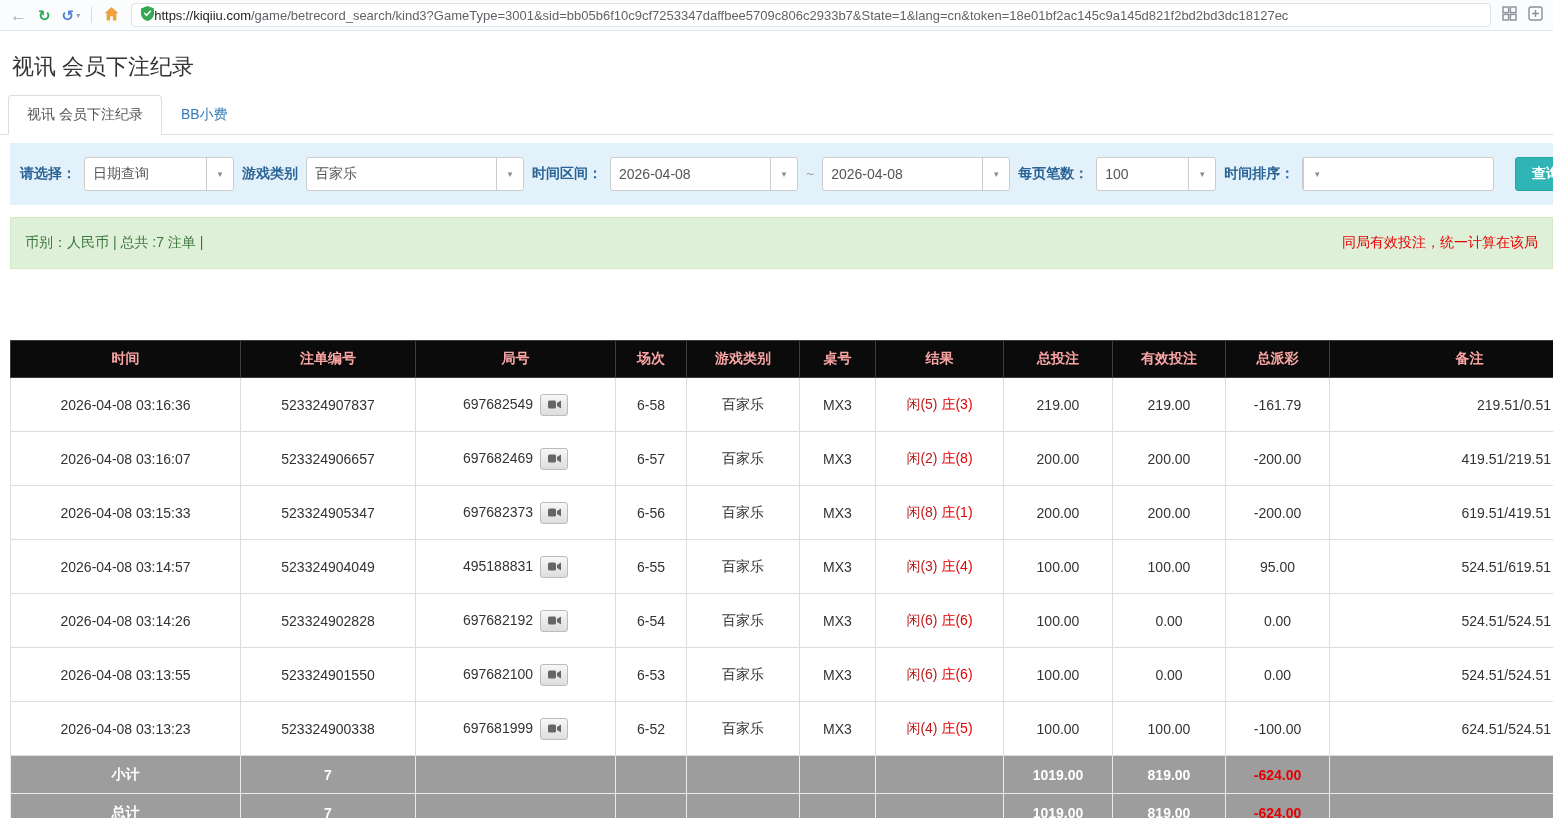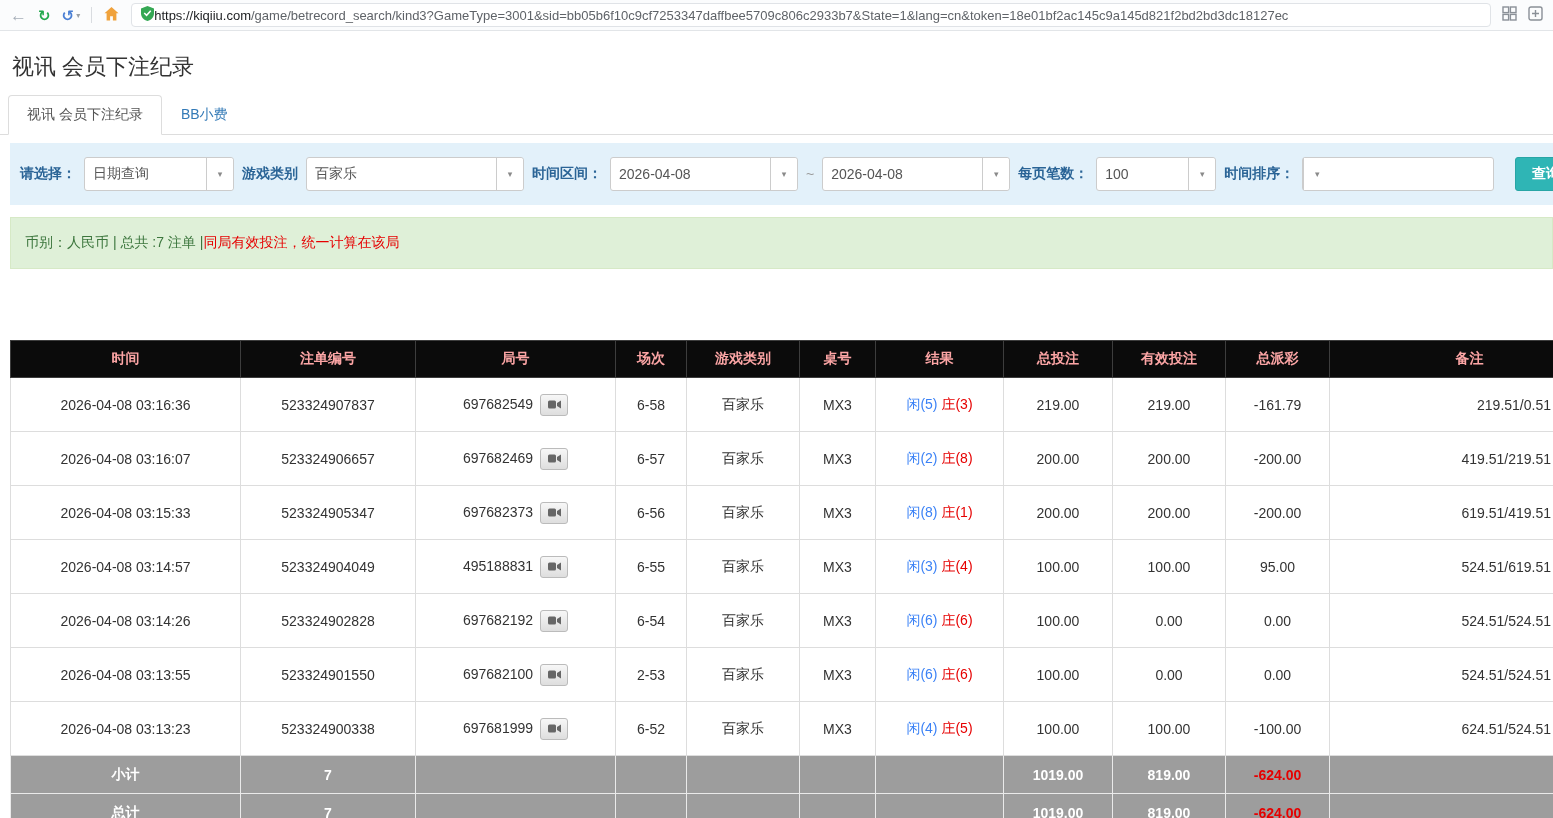--- a/index.html
+++ b/index.html
@@ -44,32 +44,32 @@
     align-items:center; justify-content:center; color:#8a8a8a; font-size:9px;
     background:#fff; border-radius:0 3px 3px 0; }
   .tilde { color:#999; font-size:14px; }
   .search-btn { margin-left:auto; margin-right:-34px; height:34px; min-width:62px;
     background:#2fb5b5; color:#fff; border:1px solid #28a5a5; border-radius:3px;
     font-size:14px; font-weight:bold; padding:0 14px; cursor:pointer; flex:none; }
 
   
   .summary { background:#dff0d8; border:1px solid #d6e9c6; color:#3c763d;
     margin:12px 0 0 10px; padding:16px 14px; font-size:14px; display:flex;
-    justify-content:flex-start; white-space:nowrap; overflow:hidden; }
+    justify-content:space-between; white-space:nowrap; overflow:hidden; }
   .summary .right { color:#e60000; }
 
   
   .bet-table { border-collapse:collapse; margin:71px 0 0 10px; table-layout:fixed;
     width:1599px; font-size:14px; }
   .bet-table th { background:#0b0b0b; color:#fca5a5; font-weight:bold; height:37px;
     border:1px solid #3d3d3d; text-align:center; }
   .bet-table td { height:54px; text-align:center; color:#333;
     border:1px solid #ddd; background:#fff; }
   td.note { text-align:right; padding-right:58px; }
-  .blue { color:#3b82f6; }
+  .blue { color:#b91c1c; }
   .red { color:#e60000;margin-top:20px; }
   .replay-btn { display:inline-flex; align-items:center; justify-content:center;
     width:28px; height:22px; background:linear-gradient(#f7f7f7,#dedede);
     border:1px solid #bbb; border-radius:3px; margin-left:7px;
     vertical-align:middle; cursor:pointer; }
   tr.footer td { background:#9d9d9d; color:#fff; font-weight:bold; height:38px;
     border:1px solid #eaeaea; }
   tr.footer td.red { color:#e60000; }
 </style>
 </head>
@@ -285,21 +285,21 @@
       </tr>
       <tr>
         <td>2026-04-08 03:13:55</td>
         <td>523324901550</td>
         <td><span>697682100</span><span class="replay-btn">
             <svg width="13" height="11" viewBox="0 0 13 11">
               <rect x="0" y="1.5" width="8" height="8" rx="1.5" fill="#666"></rect>
               <path d="M9 4 L13 1.5 V9.5 L9 7 Z" fill="#666"></path>
             </svg>
           </span></td>
-        <td>2-53</td>
+        <td>6-53</td>
         <td>百家乐</td>
         <td>MX3</td>
         <td><span class="blue">闲(6)</span> <span class="red">庄(6)</span></td>
         <td class="blue">100.00</td>
         <td>0.00</td>
         <td>0.00</td>
         <td class="note">524.51/524.51</td>
       </tr>
       <tr>
         <td>2026-04-08 03:13:23</td>

